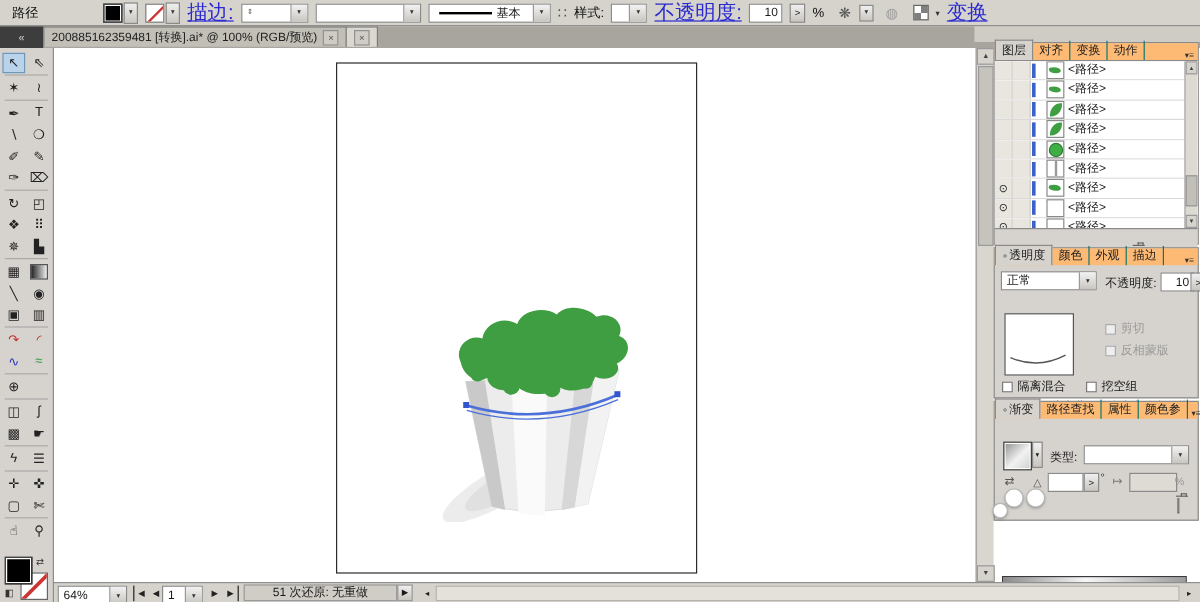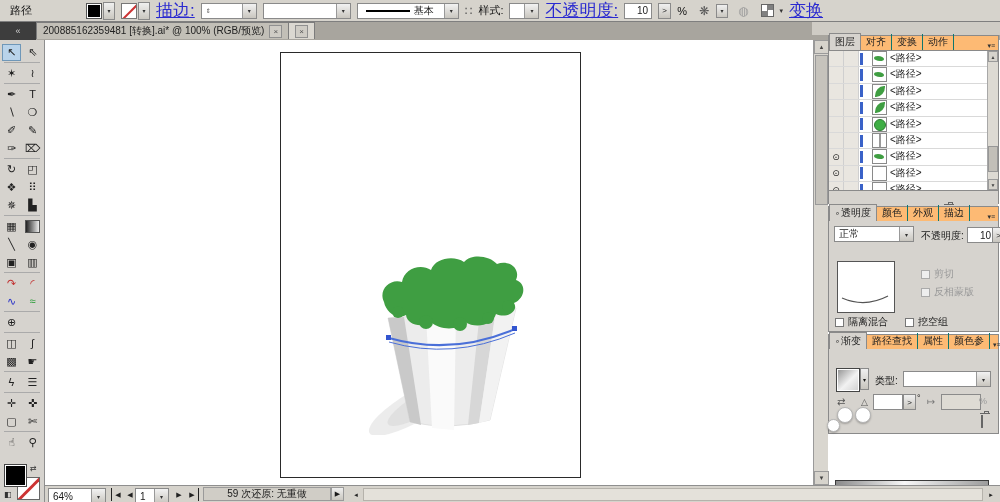--- a/index.html
+++ b/index.html
@@ -637,19 +637,19 @@
   </span>
   <span class="navbtn barL abs" style="left:66px">◀</span>
   <span class="navbtn abs" style="left:79px">◀</span>
   <span id="pagecombo" class="combo abs">
     <span>1</span>
     <span class="cdd">▾</span>
   </span>
   <span class="navbtn abs" style="left:128px">▶</span>
   <span class="navbtn barR abs" style="left:141px">▶</span>
   <span id="undobox" class="abs">
-      <span>59 次还原: 无重做</span>
+      <span>51 次还原: 无重做</span>
     </span>
   <span id="undoexp" class="abs">▶</span>
   <span class="navbtn abs" id="hleft">◂</span>
   <span id="htrack" class="abs"></span>
   <span class="navbtn abs" id="hright">▸</span>
 </div>
 
 </body></html>

